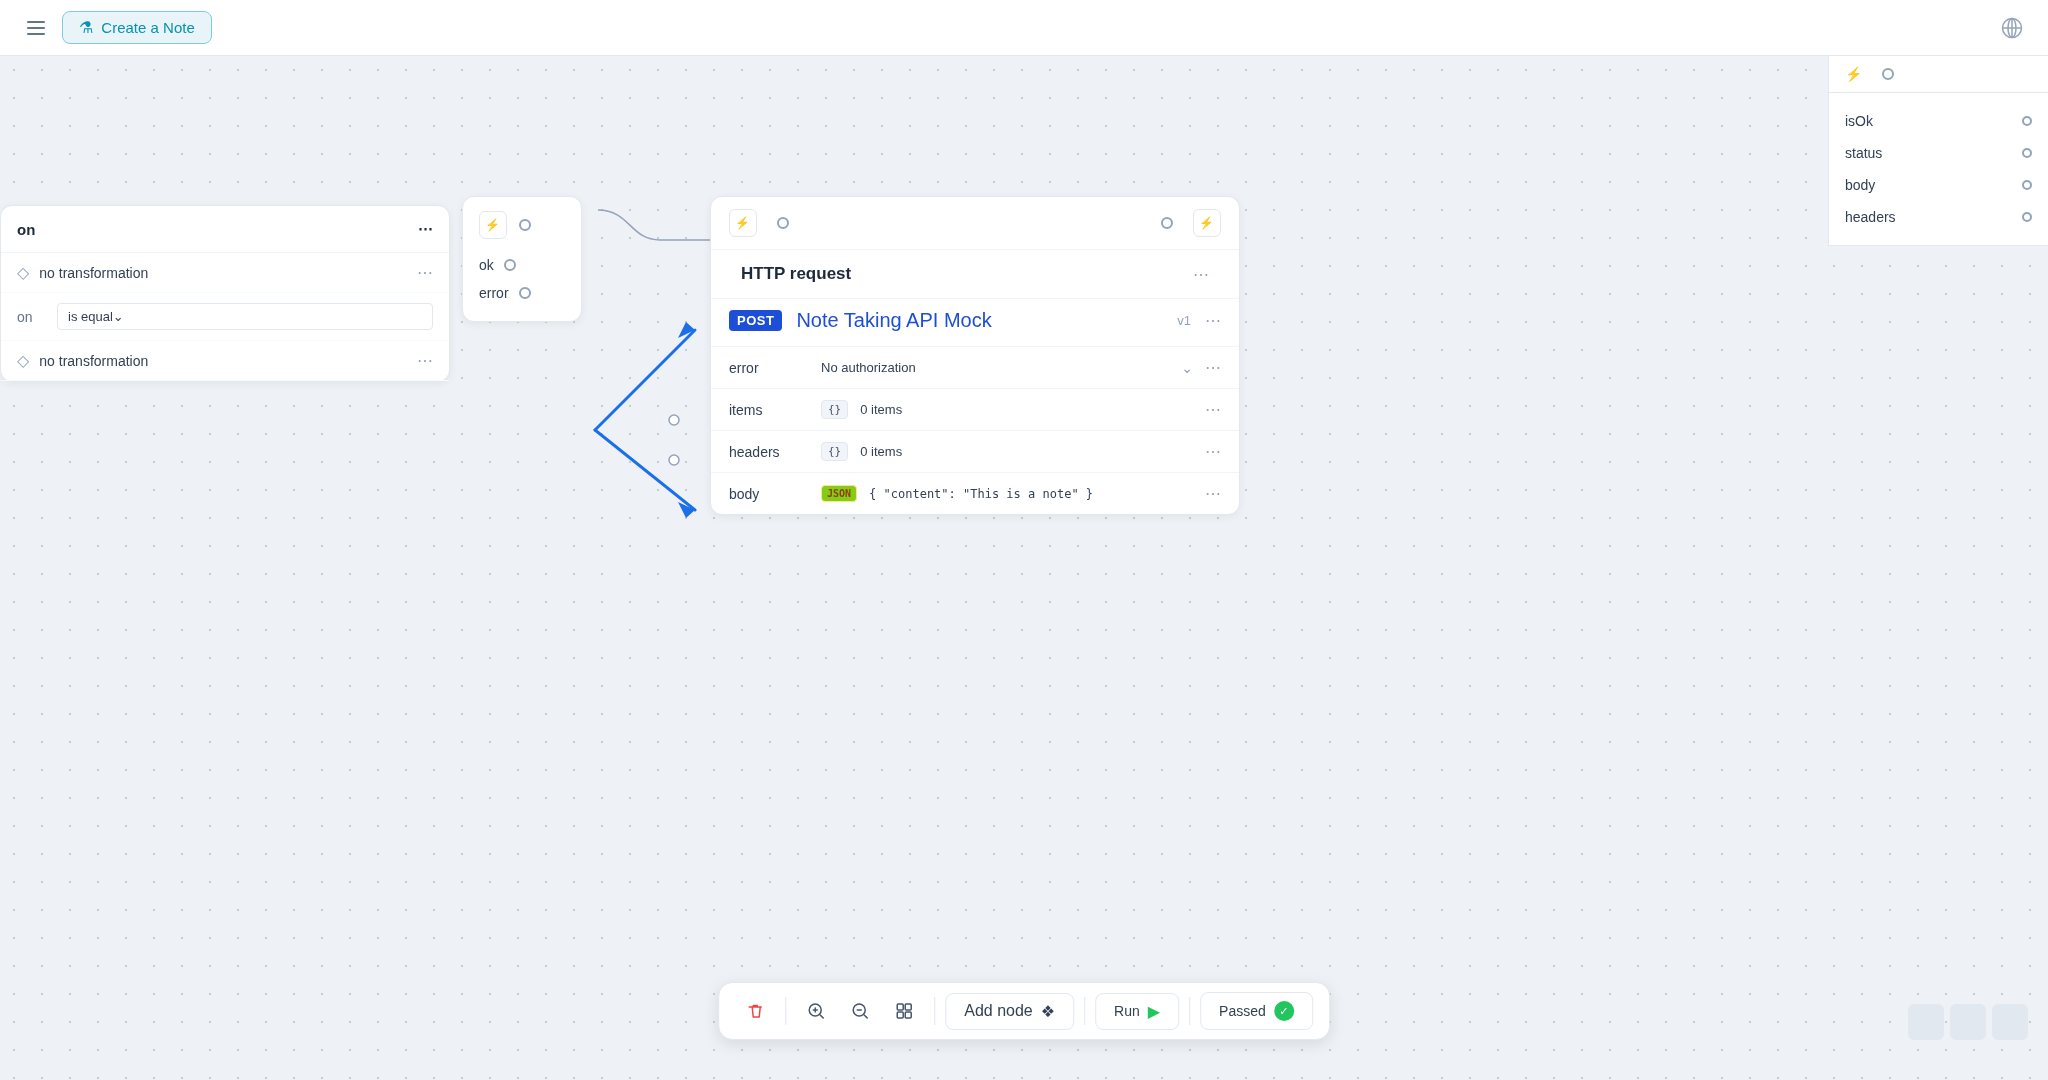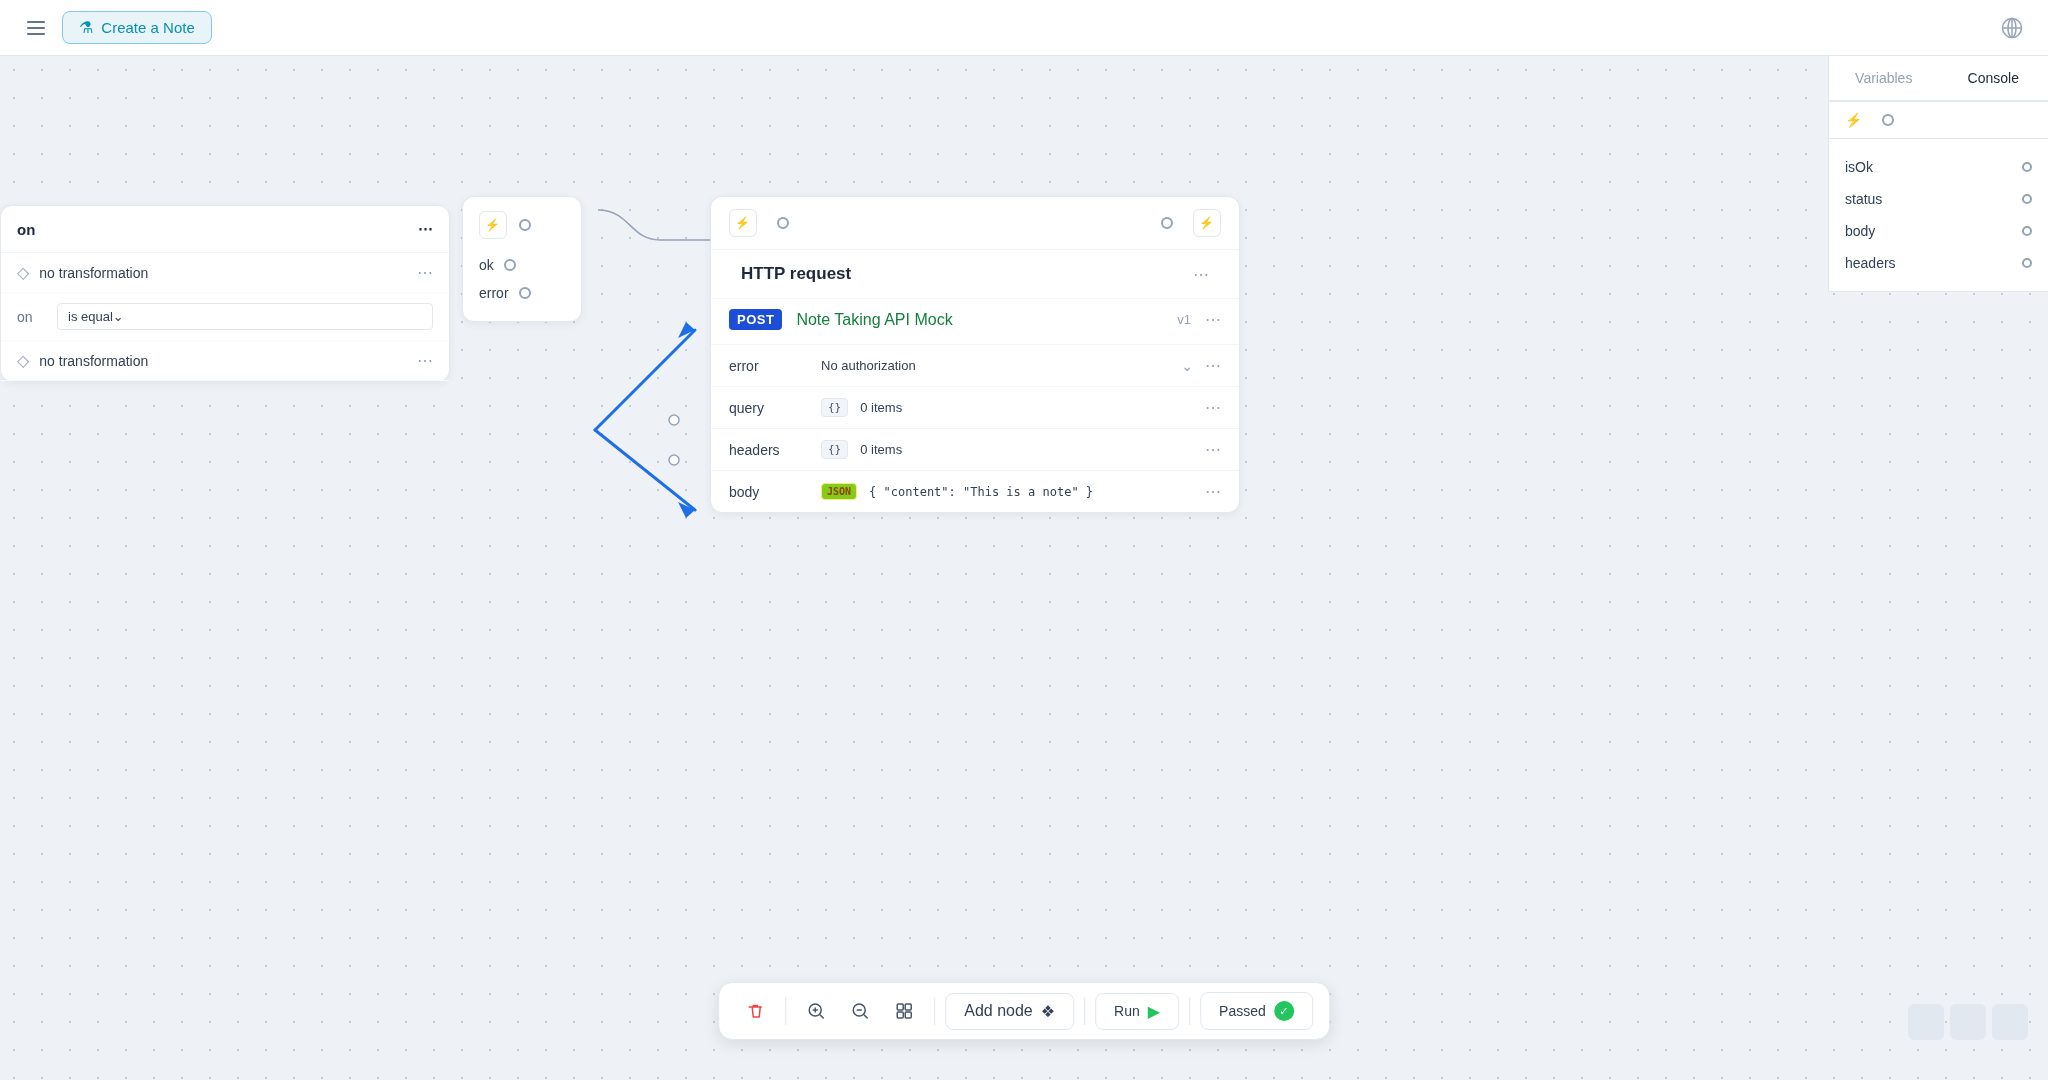--- a/index.html
+++ b/index.html
@@ -310,22 +310,22 @@
     .method-badge {
       background: #1d4ed8;
       color: white;
       font-size: 13px;
       font-weight: 700;
       padding: 3px 8px;
       border-radius: 4px;
       letter-spacing: 0.5px;
     }
     .api-name {
-      font-size: 16px;
-      color: #15803d;
+      font-size: 20px;
+      color: #1d4ed8;
       flex: 1;
     }
     .v1-badge {
       font-size: 13px;
       color: #94a3b8;
     }
     .endpoint-name {
       font-size: 13px;
       color: #64748b;
       padding: 4px 18px 12px 18px;
@@ -520,24 +520,20 @@
         <circle cx="11" cy="11" r="9.5" stroke="#94a3b8" stroke-width="1.5"></circle>
         <ellipse cx="11" cy="11" rx="4" ry="9.5" stroke="#94a3b8" stroke-width="1.5"></ellipse>
         <line x1="1.5" y1="11" x2="20.5" y2="11" stroke="#94a3b8" stroke-width="1.5"></line>
         <line x1="11" y1="1.5" x2="11" y2="20.5" stroke="#94a3b8" stroke-width="1.5"></line>
       </svg>
     </div>
   </div>
 </div>
 
 <div class="right-panel">
-  <div class="right-panel-tabs">
-    <div class="right-panel-tab">Variables</div>
-    <div class="right-panel-tab active">Console</div>
-  </div>
   <div class="right-panel-header">
     <span class="lightning-icon">⚡</span>
     <div class="node-port"></div>
   </div>
   <div class="right-panel-content">
     <div class="right-panel-item">
       <span>isOk</span>
       <div class="dot"></div>
     </div>
     <div class="right-panel-item">
@@ -621,21 +617,21 @@
   </div>
 
   <div class="table-row">
     <span class="table-key">error</span>
     <span class="table-value">No authorization</span>
     <span class="chevron-icon">⌄</span>
     <span class="dots-btn">⋯</span>
   </div>
 
   <div class="table-row">
-    <span class="table-key">query</span>
+    <span class="table-key">items</span>
     <span class="table-type-badge">{}</span>
     <span class="table-value">0 items</span>
     <span class="dots-btn">⋯</span>
   </div>
 
   <div class="table-row">
     <span class="table-key">headers</span>
     <span class="table-type-badge">{}</span>
     <span class="table-value">0 items</span>
     <span class="dots-btn">⋯</span>

